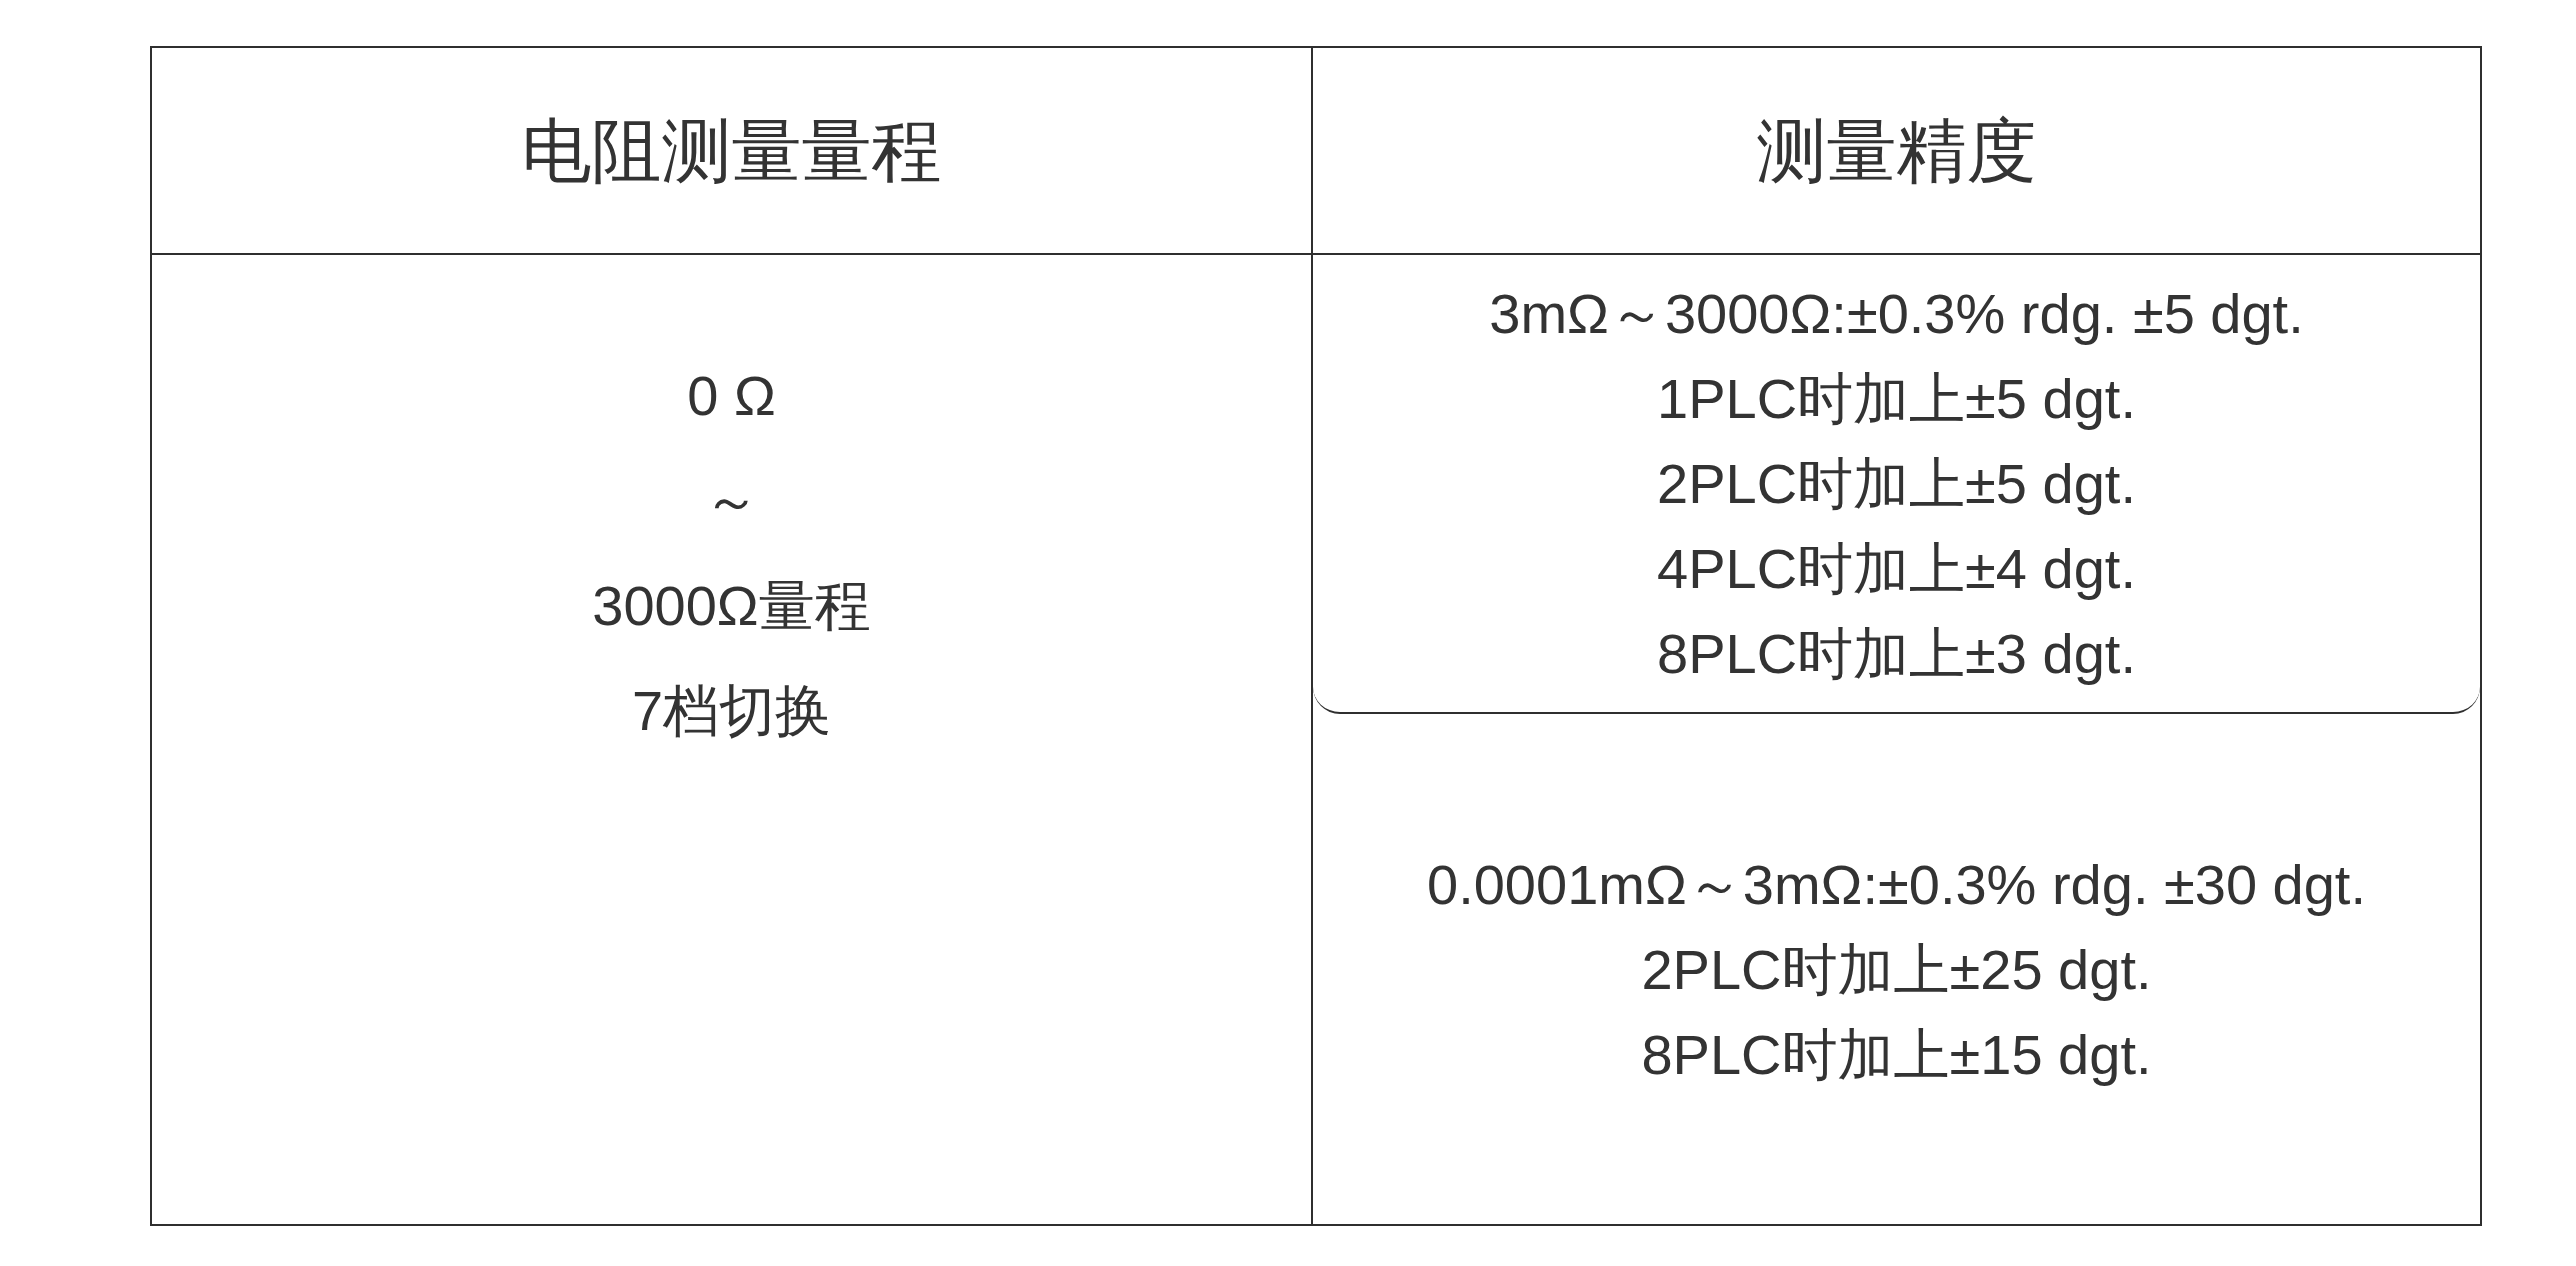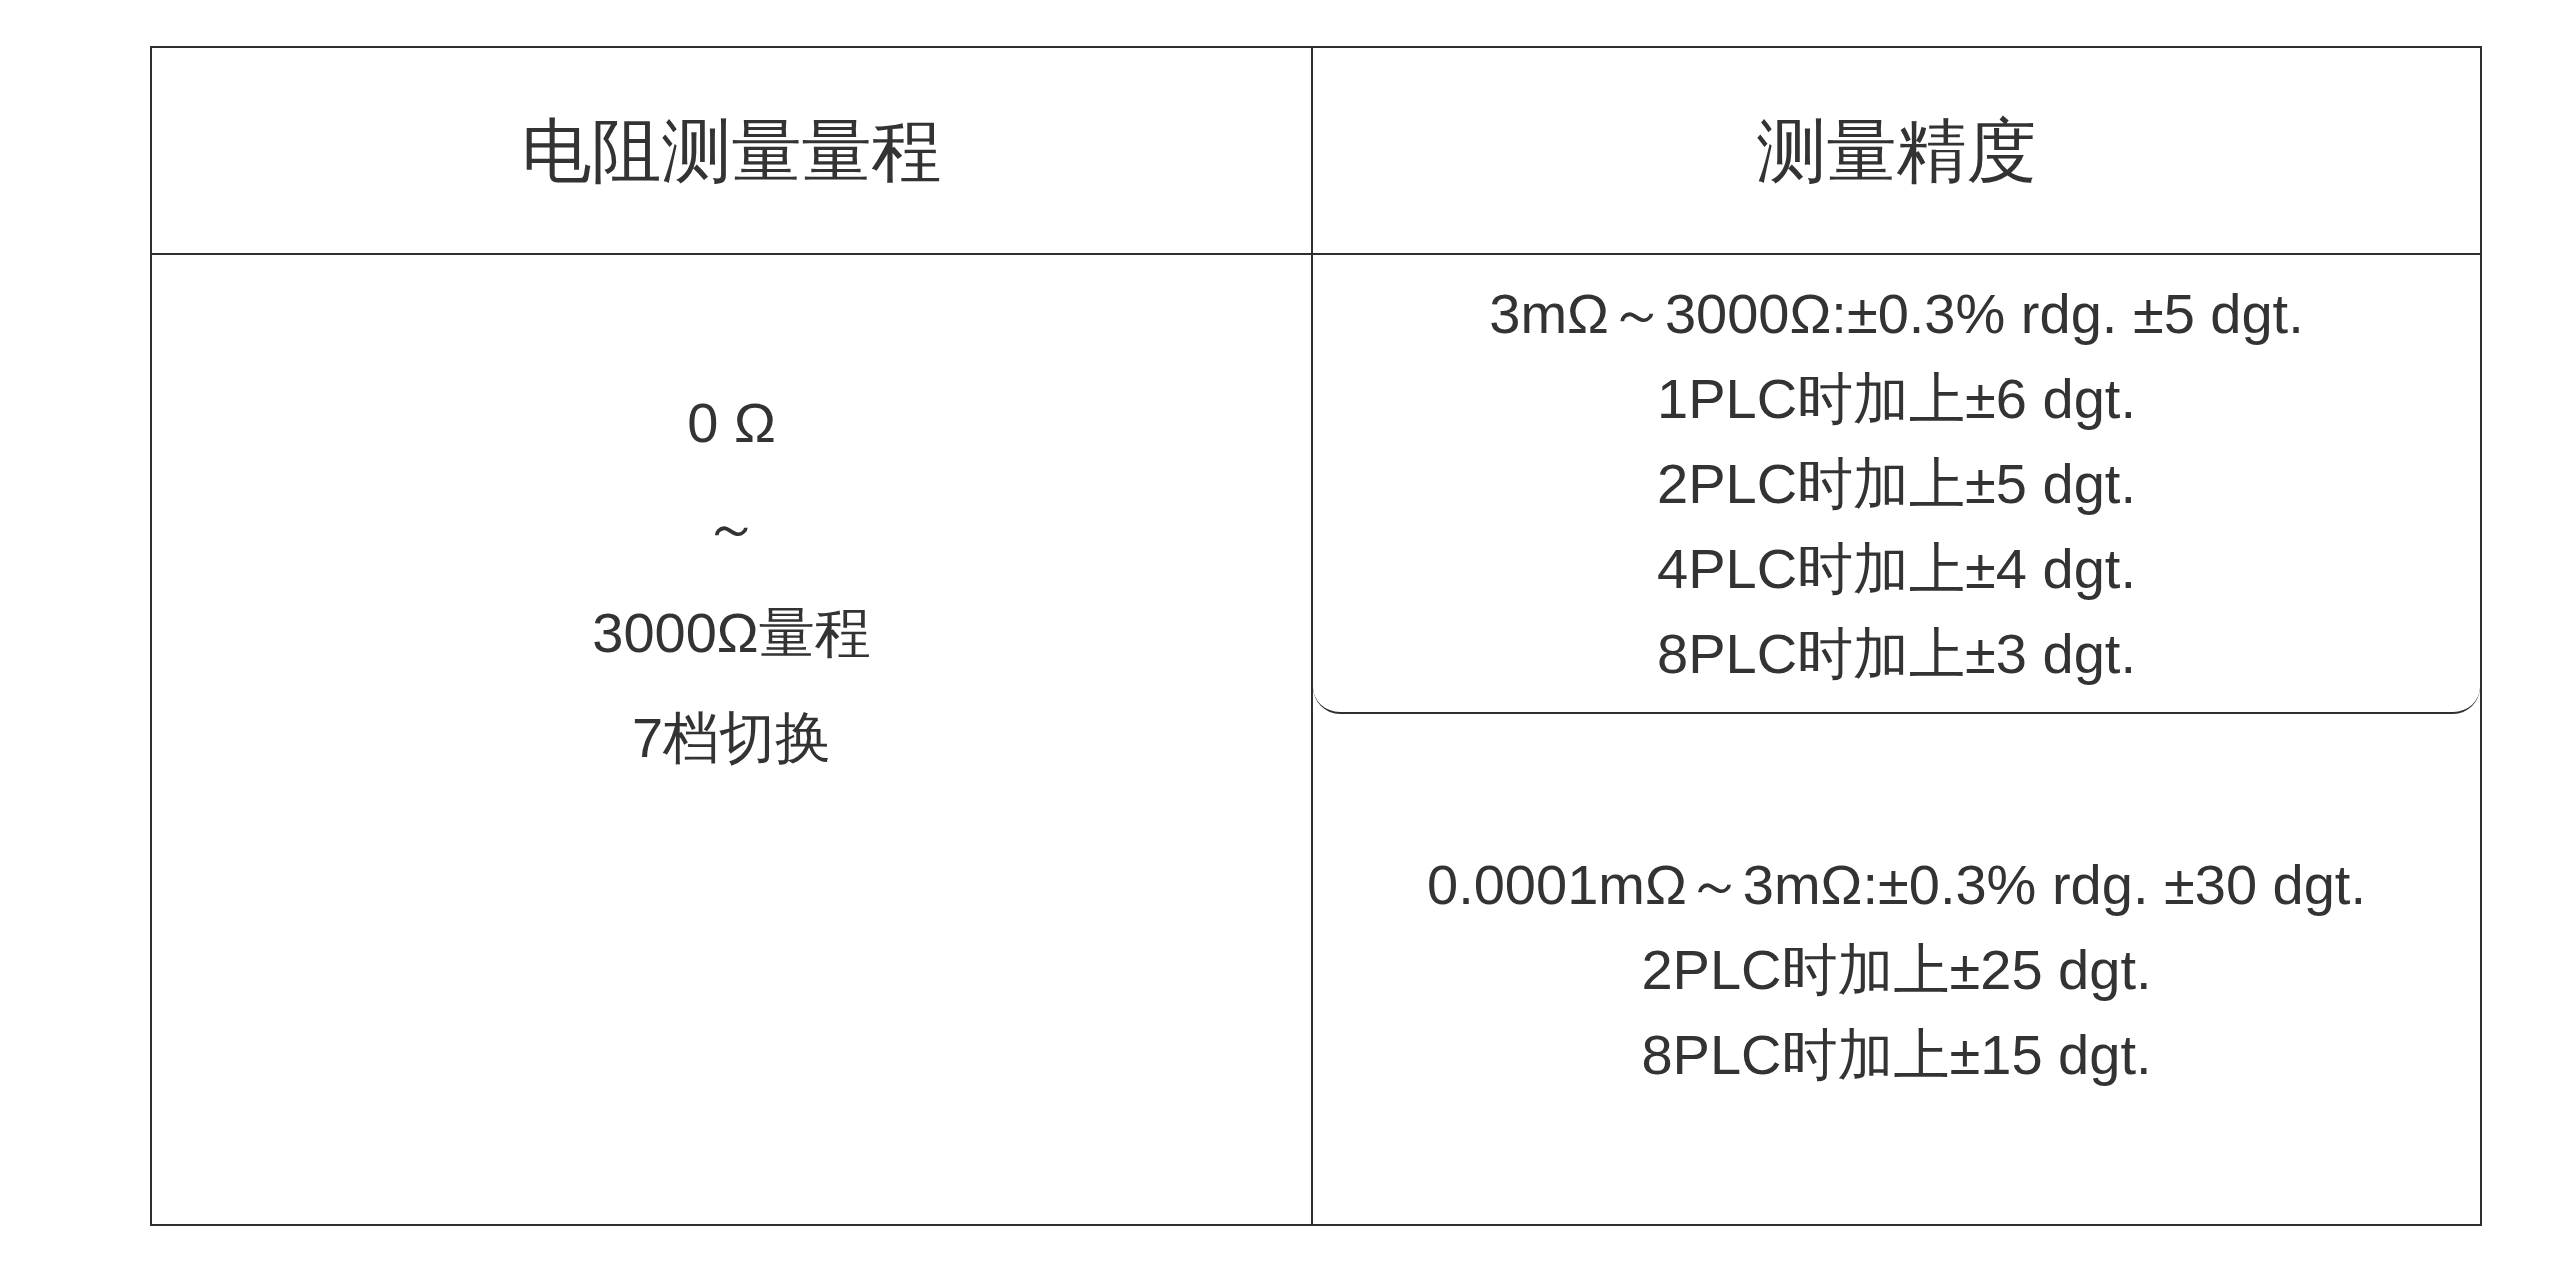--- a/index.html
+++ b/index.html
@@ -38,21 +38,21 @@
     font-size: 70px;
     line-height: 1;
     white-space: nowrap;
   }
   .border-left { border-left: 2.9px solid #2f2f2f; }
   .border-top  { border-top: 2.9px solid #2f2f2f; }
 
   
   .range-cell {
     text-align: center;
-    padding-top: 115px;
+    padding-top: 88px;
     font-size: 56px;
     line-height: 105px;
     white-space: nowrap;
   }
   
   .accuracy-col {
     display: flex;
     flex-direction: column;
   }
   .accuracy-cell {
@@ -92,21 +92,21 @@
       <span class="text-line">0 Ω</span>
       <span class="text-line">～</span>
       <span class="text-line">3000Ω量程</span>
       <span class="text-line">7档切换</span>
     </div>
 
     <div class="cell accuracy-col border-left border-top">
 
       <div class="accuracy-cell accuracy-cell-1">
         <span class="text-line">3mΩ～3000Ω:±0.3% rdg. ±5 dgt.</span>
-        <span class="text-line">1PLC时加上±6 dgt.</span>
+        <span class="text-line">1PLC时加上±5 dgt.</span>
         <span class="text-line">2PLC时加上±5 dgt.</span>
         <span class="text-line">4PLC时加上±4 dgt.</span>
         <span class="text-line">8PLC时加上±3 dgt.</span>
       </div>
 
       <div class="accuracy-cell accuracy-cell-2">
         <span class="text-line">0.0001mΩ～3mΩ:±0.3% rdg. ±30 dgt.</span>
         <span class="text-line">2PLC时加上±25 dgt.</span>
         <span class="text-line">8PLC时加上±15 dgt.</span>
       </div>

